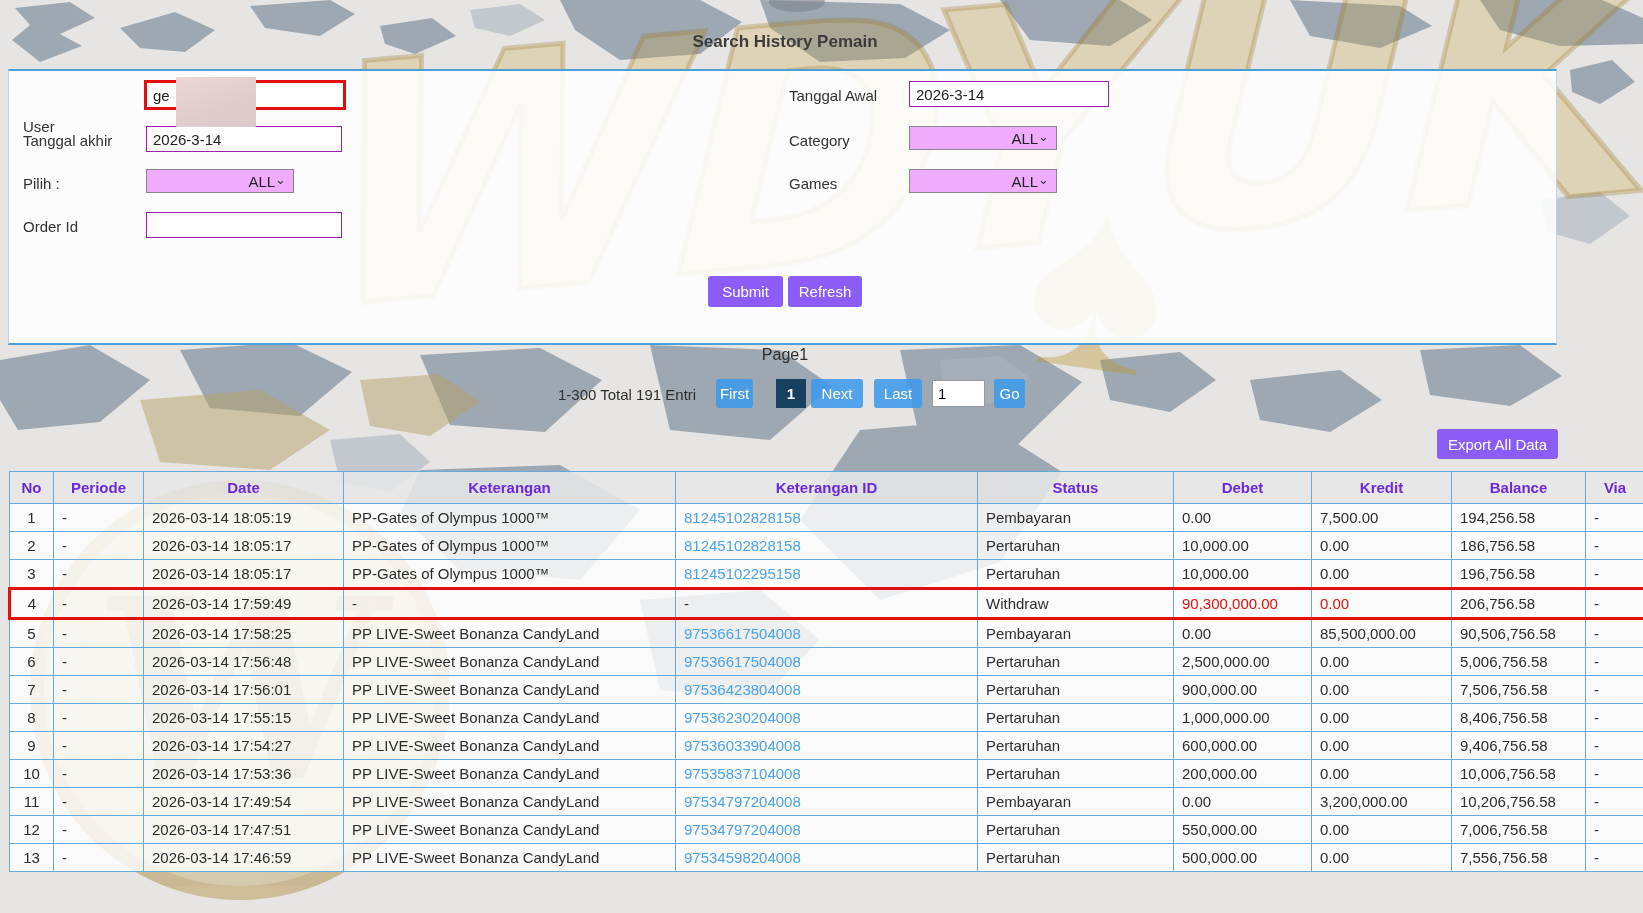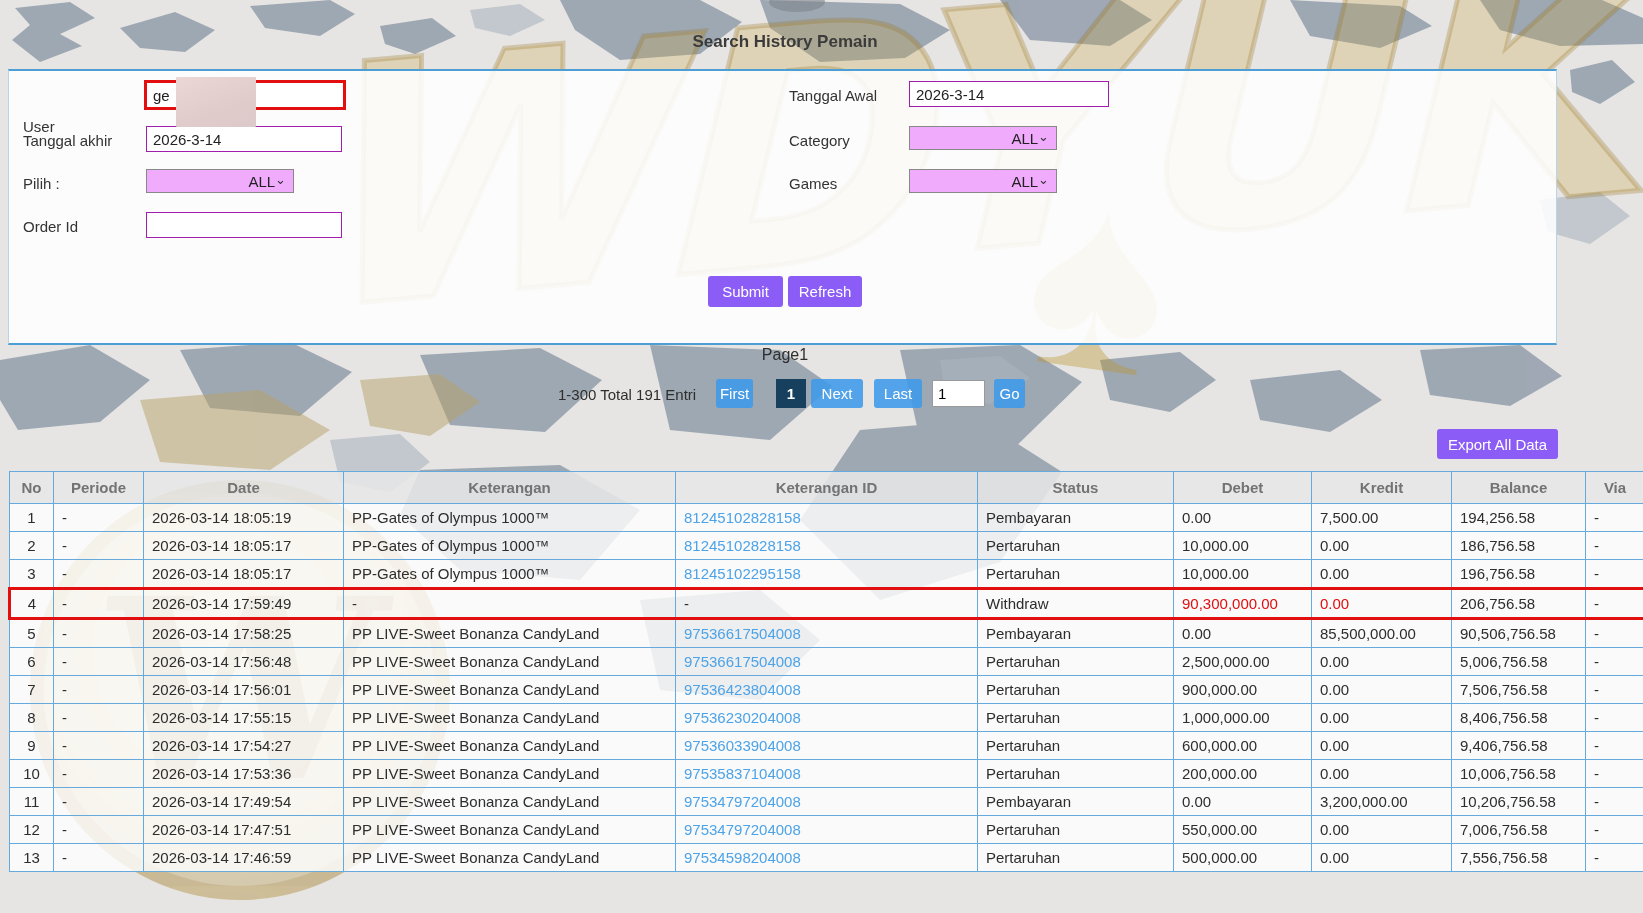--- a/index.html
+++ b/index.html
@@ -90,21 +90,21 @@
     font-family: "Liberation Sans", sans-serif;
   }
   
   .export-btn { left: 1437px; top: 429px; width: 121px; height: 30px; z-index: 2; }
   table {
     position: absolute; left: 8px; top: 471px; width: 1635px; z-index: 2;
     border-collapse: collapse; table-layout: fixed;
   }
   th, td { border: 1px solid #66aadd; font-size: 15px; overflow: hidden; white-space: nowrap; }
   th {
-    background: rgba(231,231,231,0.87); color: #737373; font-weight: 700;
+    background: rgba(231,231,231,0.87); color: #6d28d9; font-weight: 700;
     padding: 7px 6px; text-align: center;
   }
   td { background: rgba(255,255,255,0.80); padding: 5px 8px; text-align: left; color: #2d2d2d; }
   td.center { text-align: center; }
   td a { color: #4da3e8; text-decoration: none; cursor: pointer; }
   td.red { color: #e10f0f; }
   tr.hl td { border-top: 3px solid #e10f0f; border-bottom: 3px solid #e10f0f; }
   tr.hl td:first-child { border-left: 3px solid #e10f0f; }
   tr.hl td:last-child { border-right: 3px solid #e10f0f; }
 </style>

